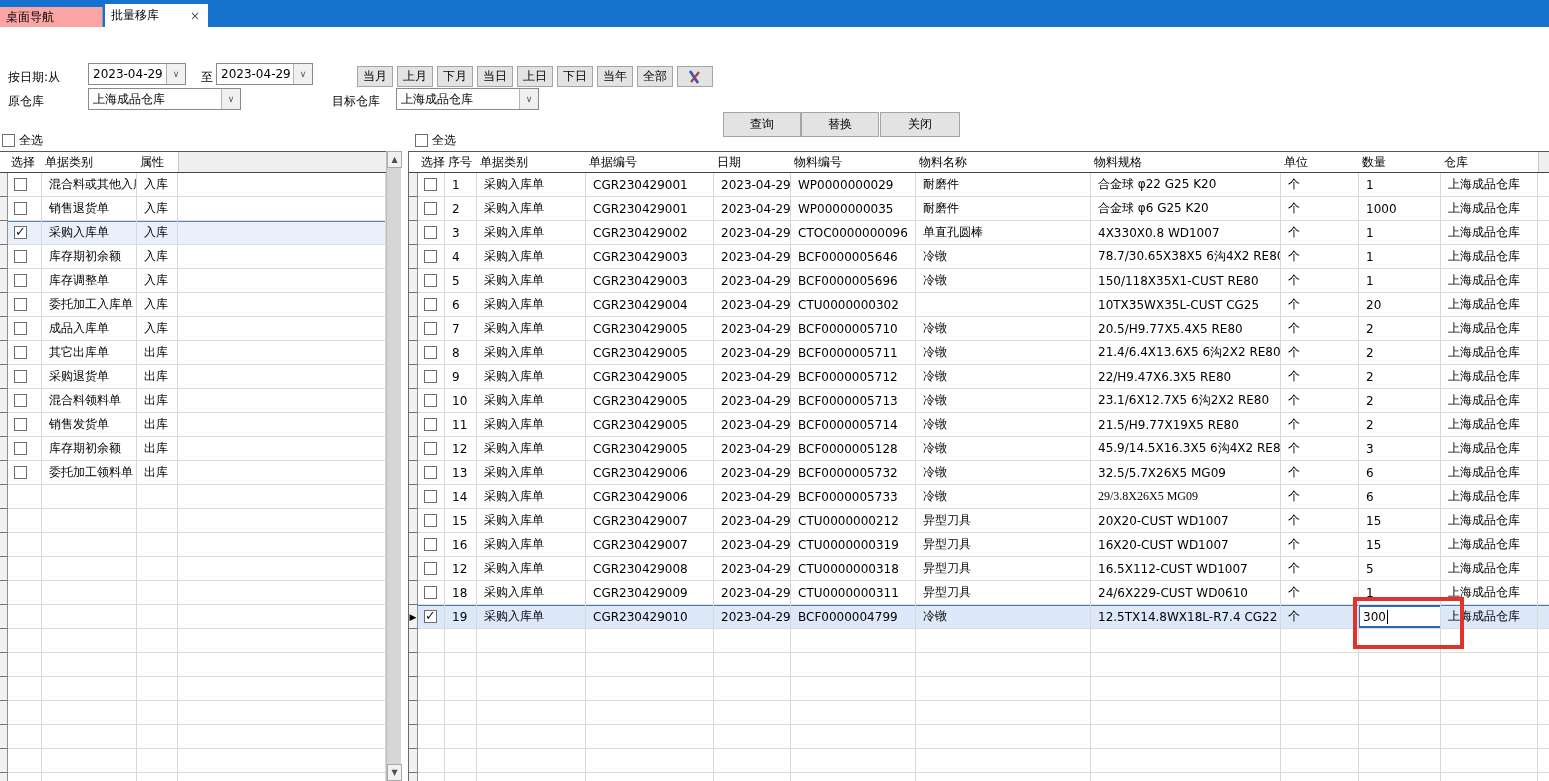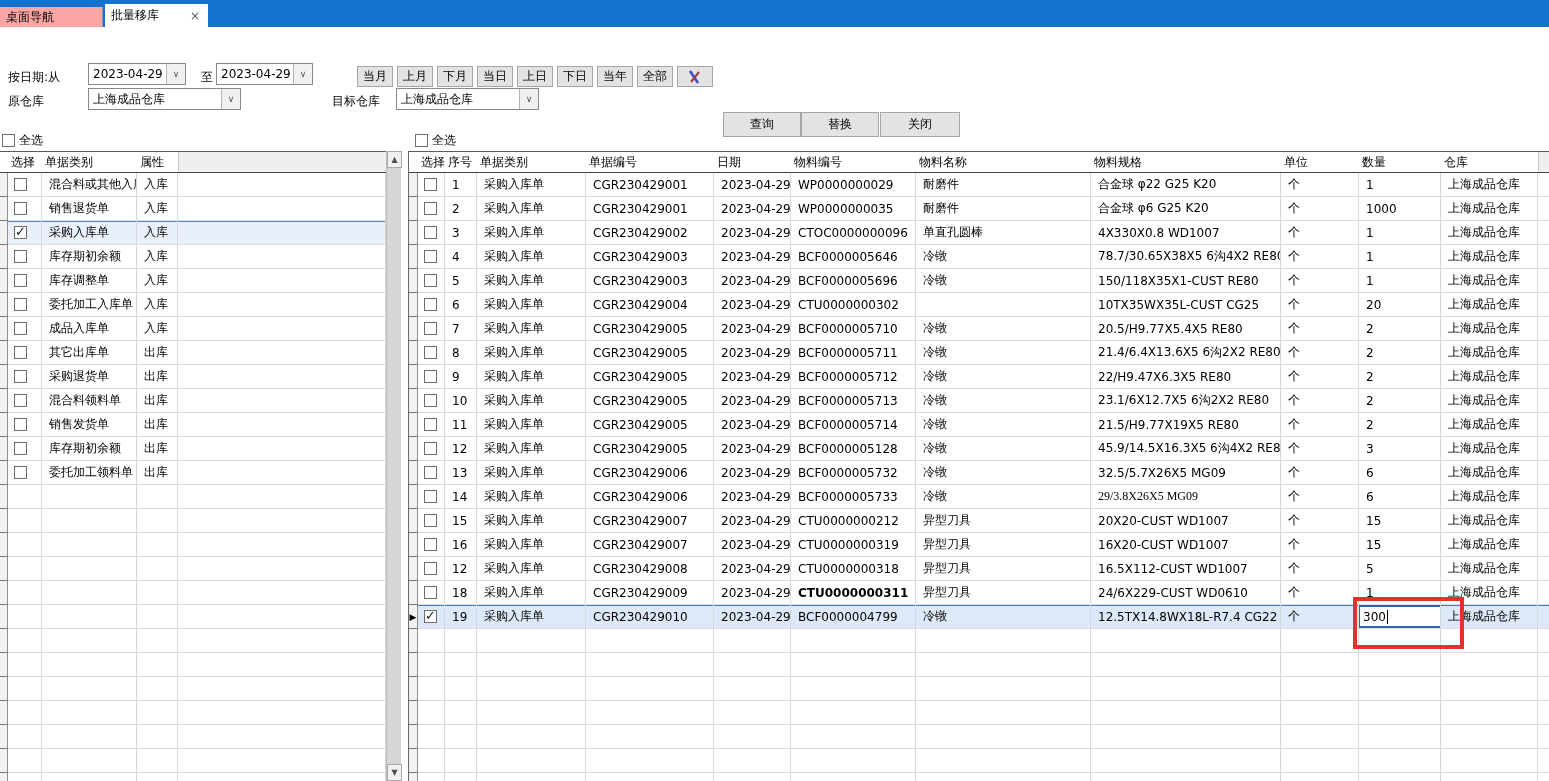--- a/index.html
+++ b/index.html
@@ -644,21 +644,21 @@
     </div>
     <div class="grow">
       <div class="cell ind" style="width: 9px;"></div>
       <div class="cell cbcell" style="width: 27px;">
         <span class="cb"></span>
       </div>
       <div class="cell" style="width: 32px;">18</div>
       <div class="cell" style="width: 109px;">采购入库单</div>
       <div class="cell" style="width: 128px;">CGR230429009</div>
       <div class="cell" style="width: 77px;">2023-04-29</div>
-      <div class="cell" style="width: 125px; font-weight: bold;">CTU0000000311</div>
+      <div class="cell" style="width: 125px;">CTU0000000311</div>
       <div class="cell" style="width: 175px;">异型刀具</div>
       <div class="cell" style="width: 190px;">24/6X229-CUST WD0610</div>
       <div class="cell" style="width: 78px;">个</div>
       <div class="cell" style="width: 82px;">1</div>
       <div class="cell" style="width: 97px;">上海成品仓库</div>
       <div class="cell" style="width: 12px;"></div>
     </div>
     <div class="grow sel2">
       <div class="cell ind" style="width: 9px;">
         <span>▶</span>

